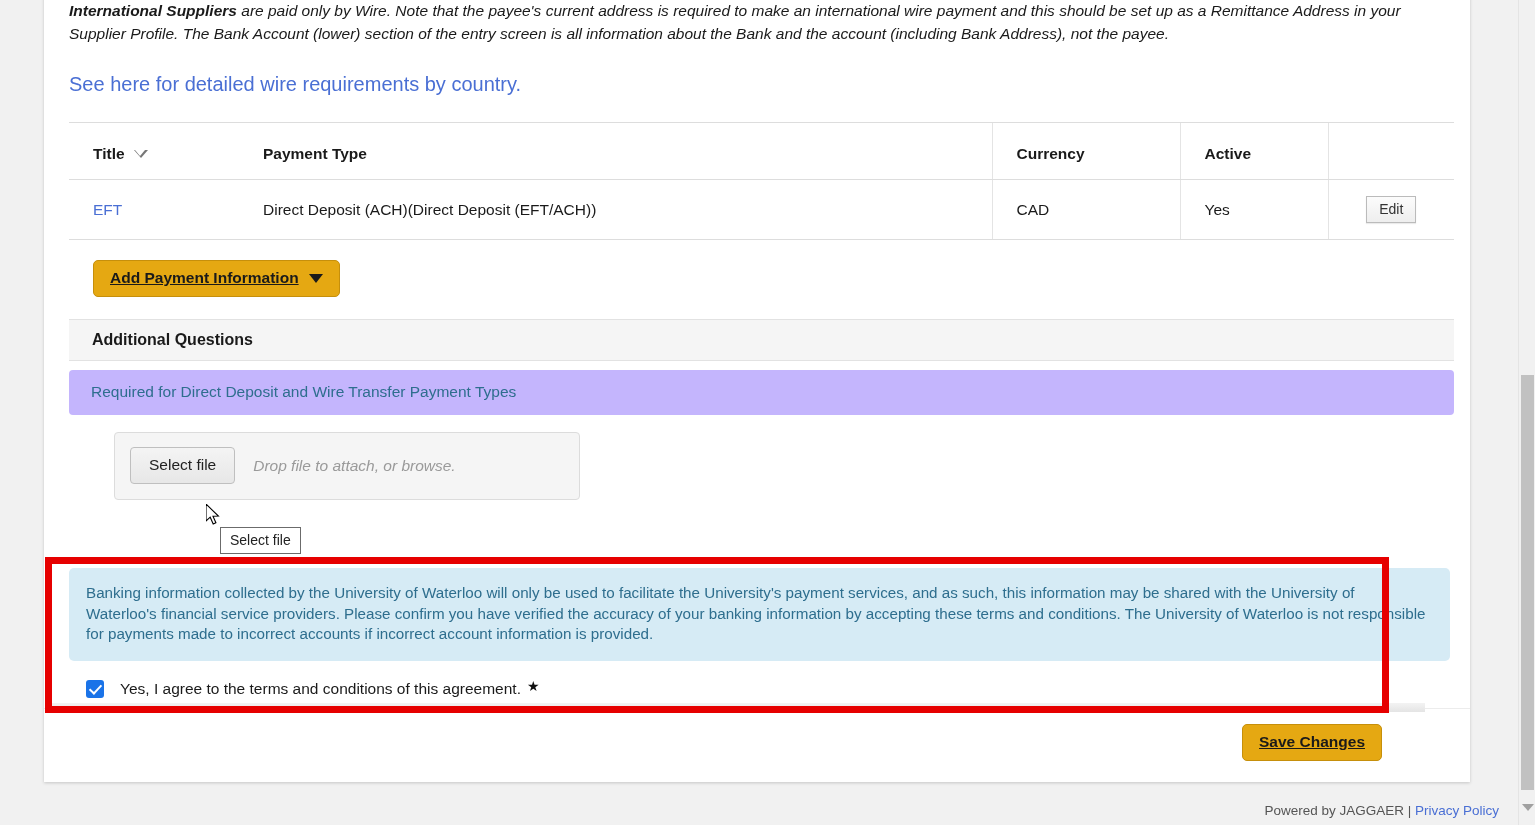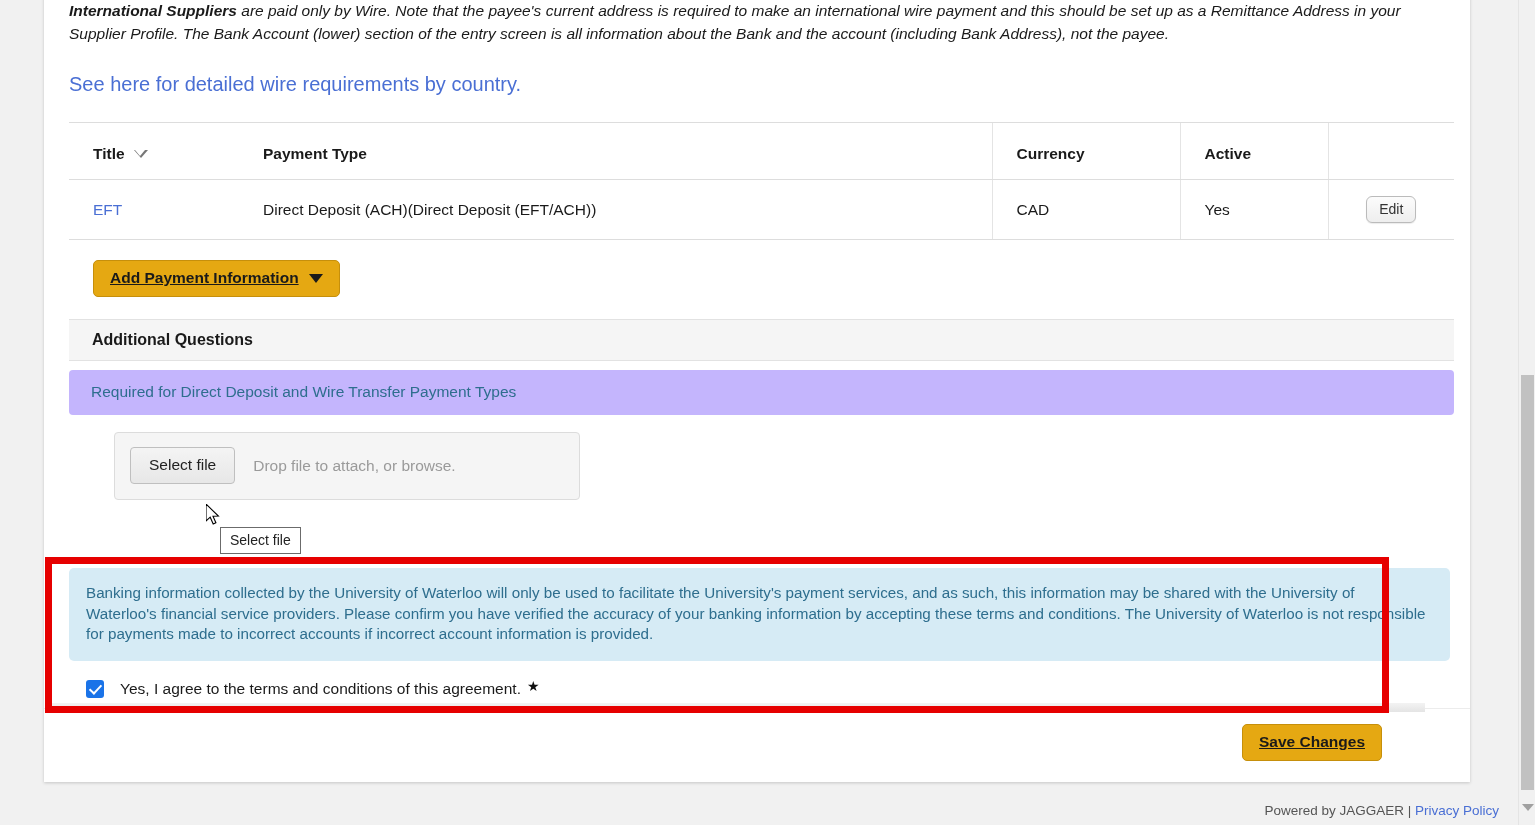--- a/index.html
+++ b/index.html
@@ -117,21 +117,21 @@
 
   .eft-link { color: #4a6fd4; text-decoration: none; cursor: pointer; }
 
   .edit-btn {
     display: inline-block;
     font-family: "Liberation Sans", sans-serif;
     font-size: 14px;
     color: #333;
     background: linear-gradient(#fcfcfc, #eeeeee);
     border: 1px solid #bbbbbb;
-    border-radius: 6px;
+    border-radius: 0;
     padding: 4px 12px 5px 12px;
     cursor: pointer;
     box-shadow: 0 1px 1px rgba(0,0,0,.08);
   }
 
   
   .gold-btn {
     display: inline-block;
     background: #e5a812;
     border: 1px solid #c68f0b;
@@ -207,20 +207,21 @@
     color: #222;
     background: linear-gradient(#f4f4f4, #e7e7e7);
     border: 1px solid #bfbfbf;
     border-radius: 4px;
     padding: 8px 18px 9px 18px;
     cursor: pointer;
   }
   .drop-hint {
     margin-left: 18px;
     font-size: 15.5px;
+    font-style: italic;
     color: #9a9a9a;
   }
 
   
   .cursor {
     position: absolute;
     left: 206px;
     top: 504px;
     width: 16px;
     height: 22px;

